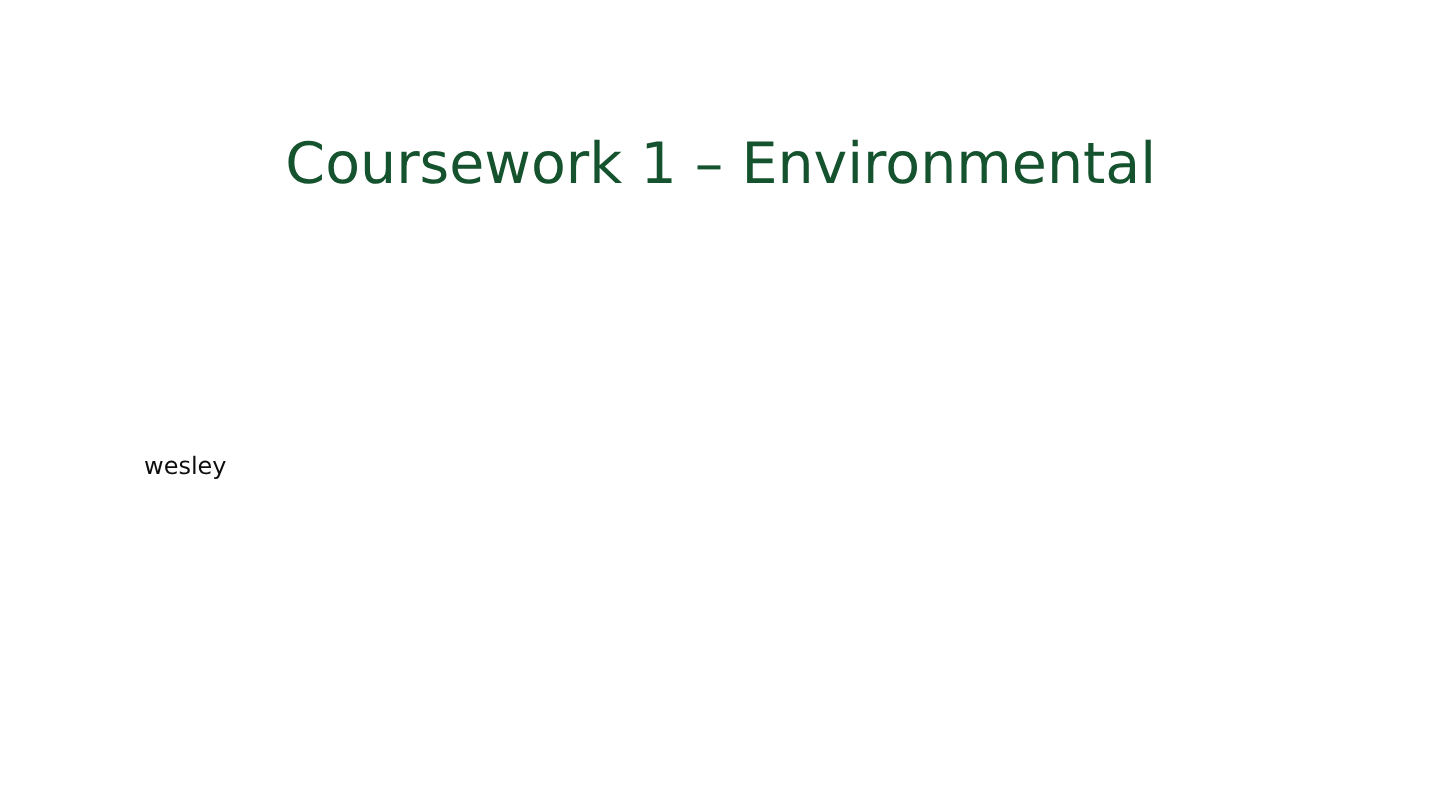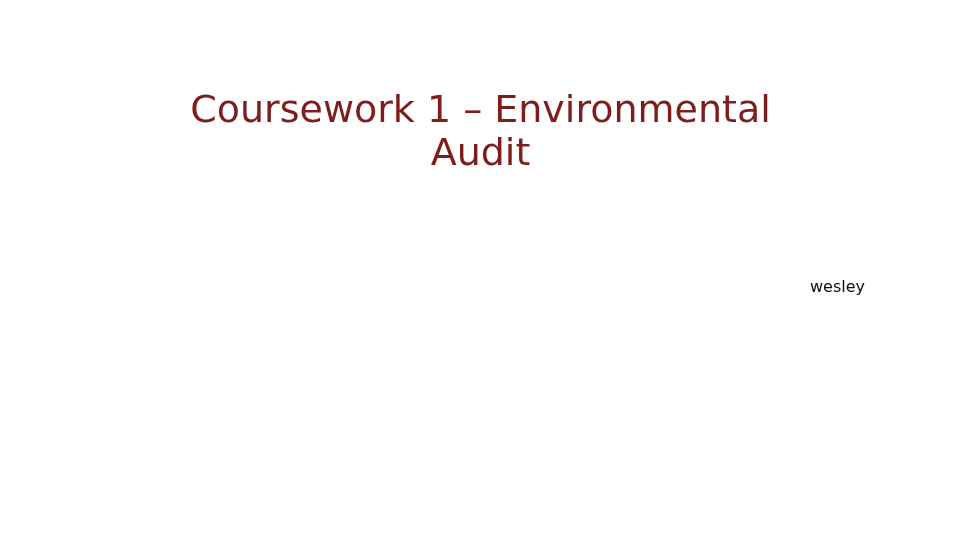--- a/index.html
+++ b/index.html
@@ -29,50 +29,49 @@
     top: 88px;
     width: 769px;
     text-align: center;
   }
 
   .title-line {
     display: block;
     font-size: 38px;
     line-height: 43px;
     font-weight: 400;
-    color: #7f1d1d;
+    color: #14532d;
     letter-spacing: 0px;
     white-space: pre;
   }
 
   
   .subtitle-block {
     position: absolute;
     left: 96px;
-    top: 276px;
+    top: 300px;
     width: 769px;
-    text-align: right;
+    text-align: left;
   }
 
   .subtitle-line {
     display: block;
     font-size: 16px;
     line-height: 22px;
     font-weight: 400;
     color: #0d0d0d;
     white-space: pre;
   }
 </style>
 </head>
 <body>
 
 <div class="slide">
 
   <div class="title-block">
     <span class="title-line">Coursework 1 – Environmental</span>
-    <span class="title-line">Audit</span>
   </div>
 
   <div class="subtitle-block">
     <span class="subtitle-line">wesley</span>
   </div>
 
 </div>
 
 </body></html>

